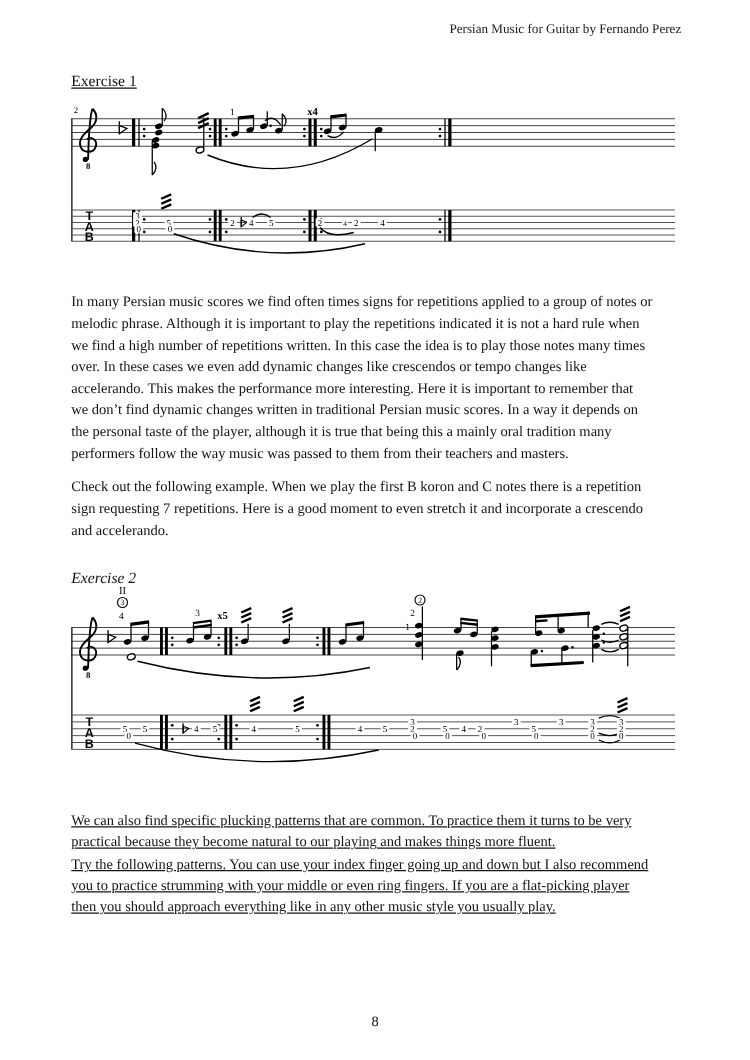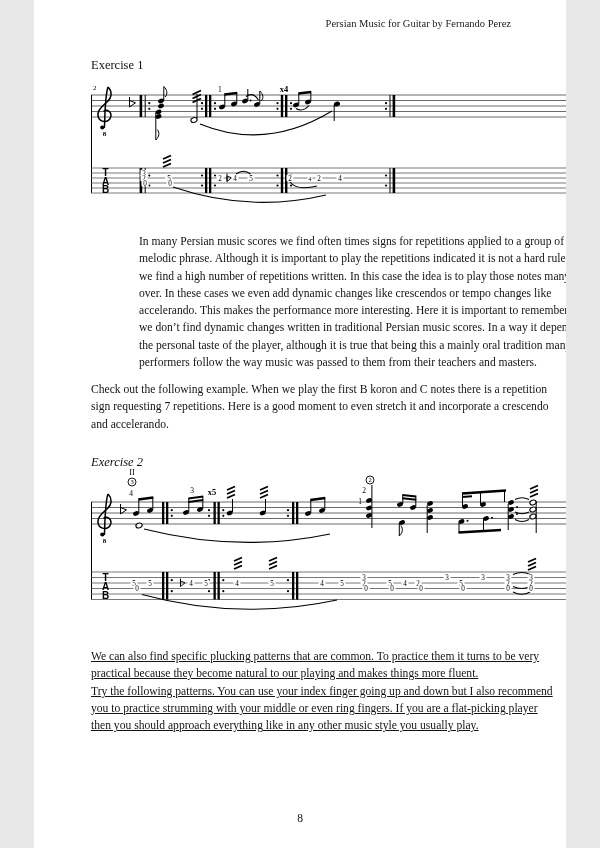--- a/index.html
+++ b/index.html
@@ -1,18 +1,18 @@
 <!DOCTYPE html>
 <html><head>
 <meta charset="utf-8">
 <style>
   html,body{margin:0;padding:0;background:#e8e8e8;}
   .page{
     position:relative;
-    width:532px;height:848px;
+    width:600px;height:848px;
     background:#ffffff;
     font-family:"Liberation Serif", serif;
     color:#111;
     overflow:hidden;
     margin:0 auto;
   }
   .hdr{
     position:absolute;top:18px;left:0;right:55px;
     text-align:right;font-size:10.5px;color:#1a1a1a;
   }
@@ -52,21 +52,21 @@
   svg .fret{font-size:7.2px;}
   svg .fret-small{font-size:5.8px;}
 </style>
 </head>
 <body>
 
 <div class="page">
 
   <div class="hdr">Persian Music for Guitar by Fernando Perez</div>
 
-  <div class="ex-label" style="top:58px;">Exercise 1</div>
+  <div class="ex-label" style="top:58px;text-decoration:underline;">Exercise 1</div>
 
   <svg class="music" viewBox="0 0 600 848">
 
     <g>
 
       <g>
         <line class="sline" x1="57" y1="95" x2="540" y2="95"></line>
         <line class="sline" x1="57" y1="100.5" x2="540" y2="100.5"></line>
         <line class="sline" x1="57" y1="106" x2="540" y2="106"></line>
         <line class="sline" x1="57" y1="111.5" x2="540" y2="111.5"></line>
@@ -523,21 +523,21 @@
             <text x="497" y="580" text-anchor="middle" class="fret">3</text>
             <rect x="493.5" y="579.8" width="7" height="6.4" fill="#fff"></rect>
             <text x="497" y="585.5" text-anchor="middle" class="fret">2</text>
             <rect x="493.5" y="585.3" width="7" height="6.4" fill="#fff"></rect>
             <text x="497" y="591" text-anchor="middle" class="fret">0</text>
           </g>
       </g>
     </g>
   </svg>
 
-  <div class="para" style="top:233px;margin-left:48px;">In many Persian music scores we find often times signs for repetitions applied to a group of notes or
+  <div class="para" style="top:233px;">In many Persian music scores we find often times signs for repetitions applied to a group of notes or
 melodic phrase. Although it is important to play the repetitions indicated it is not a hard rule when
 we find a high number of repetitions written. In this case the idea is to play those notes many times
 over. In these cases we even add dynamic changes like crescendos or tempo changes like
 accelerando. This makes the performance more interesting. Here it is important to remember that
 we don’t find dynamic changes written in traditional Persian music scores. In a way it depends on
 the personal taste of the player, although it is true that being this a mainly oral tradition many
 performers follow the way music was passed to them from their teachers and masters.</div>
   <div class="para" style="top:381px;">Check out the following example. When we play the first B koron and C notes there is a repetition
 sign requesting 7 repetitions. Here is a good moment to even stretch it and incorporate a crescendo
 and accelerando.</div>

